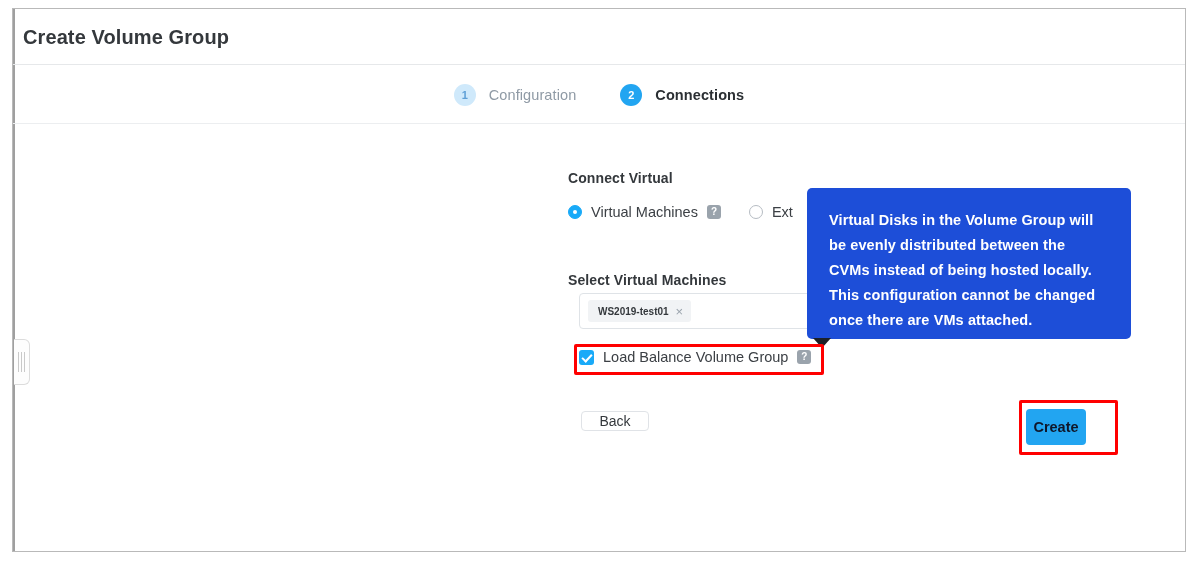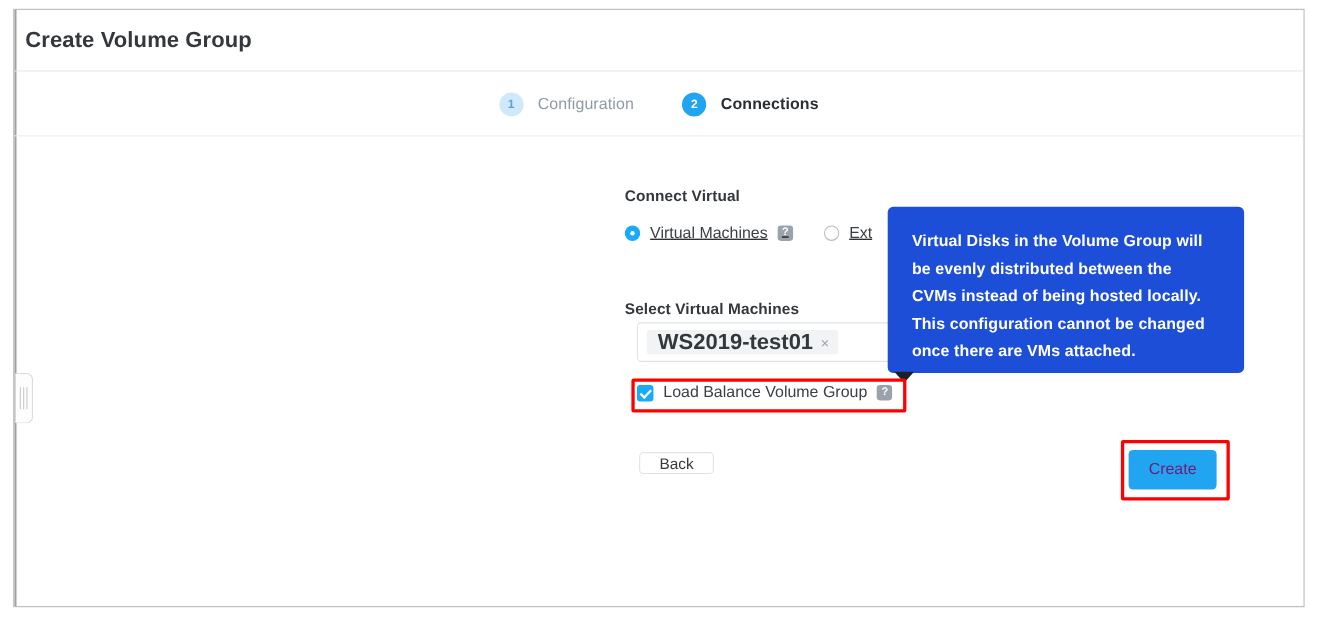--- a/index.html
+++ b/index.html
@@ -126,21 +126,20 @@
 
   
   #radio-group {
     position: absolute;
     left: 555px;
     top: 80px;
     display: flex;
     align-items: flex-start;
     gap: 8px;
     white-space: nowrap;
-    text-decoration: underline;
   }
   .radio-option {
     display: flex;
     align-items: center;
     gap: 9px;
   }
   .radio-dot {
     width: 14px;
     height: 14px;
     border-radius: 50%;
@@ -202,21 +201,21 @@
     top: 6px;
     height: 22px;
     padding: 0 8px 0 10px;
     background: #f1f3f5;
     border-radius: 3px;
     display: flex;
     align-items: center;
     gap: 7px;
   }
   #vm-tag-label {
-    font-size: 20px;
+    font-size: 10px;
     font-weight: bold;
     color: #34383c;
   }
   #vm-tag-remove {
     font-size: 13px;
     color: #9aa3ac;
     line-height: 1;
     cursor: pointer;
   }
 
@@ -269,33 +268,34 @@
     display: flex;
     align-items: center;
     justify-content: center;
     box-sizing: border-box;
     cursor: pointer;
   }
   #create-button {
     position: absolute;
     left: 1013px;
     top: 285px;
-    width: 80px;
+    width: 60px;
     height: 36px;
     border: none;
     border-radius: 4px;
     background: #22a5f1;
-    color: #701a75;
+    color: #0f172a;
     font-size: 14.5px;
     font-family: "Liberation Sans", sans-serif;
     display: flex;
     align-items: center;
     justify-content: center;
     box-sizing: border-box;
     cursor: pointer;
+    font-weight: bold;
   }
 
   
   #tooltip {
     position: absolute;
     left: 794px;
     top: 179px;
     width: 324px;
     height: 151px;
     background: #1d4ed8;

